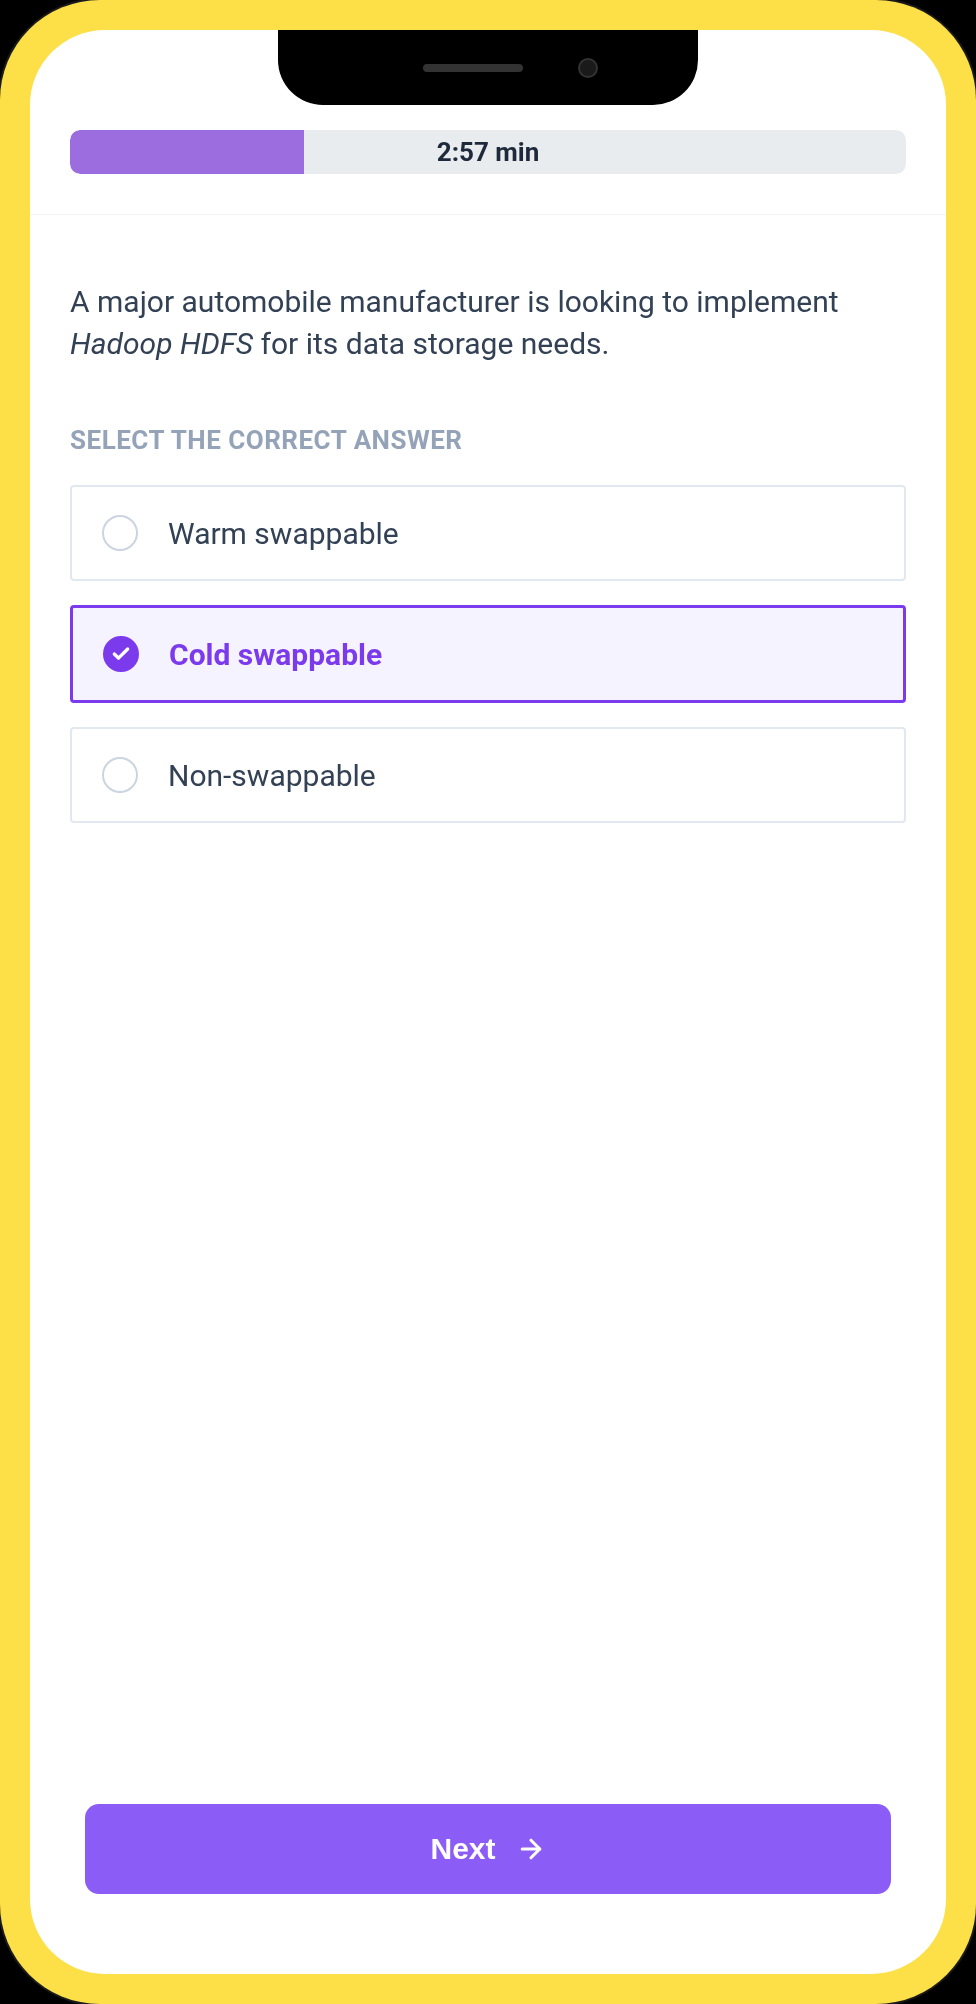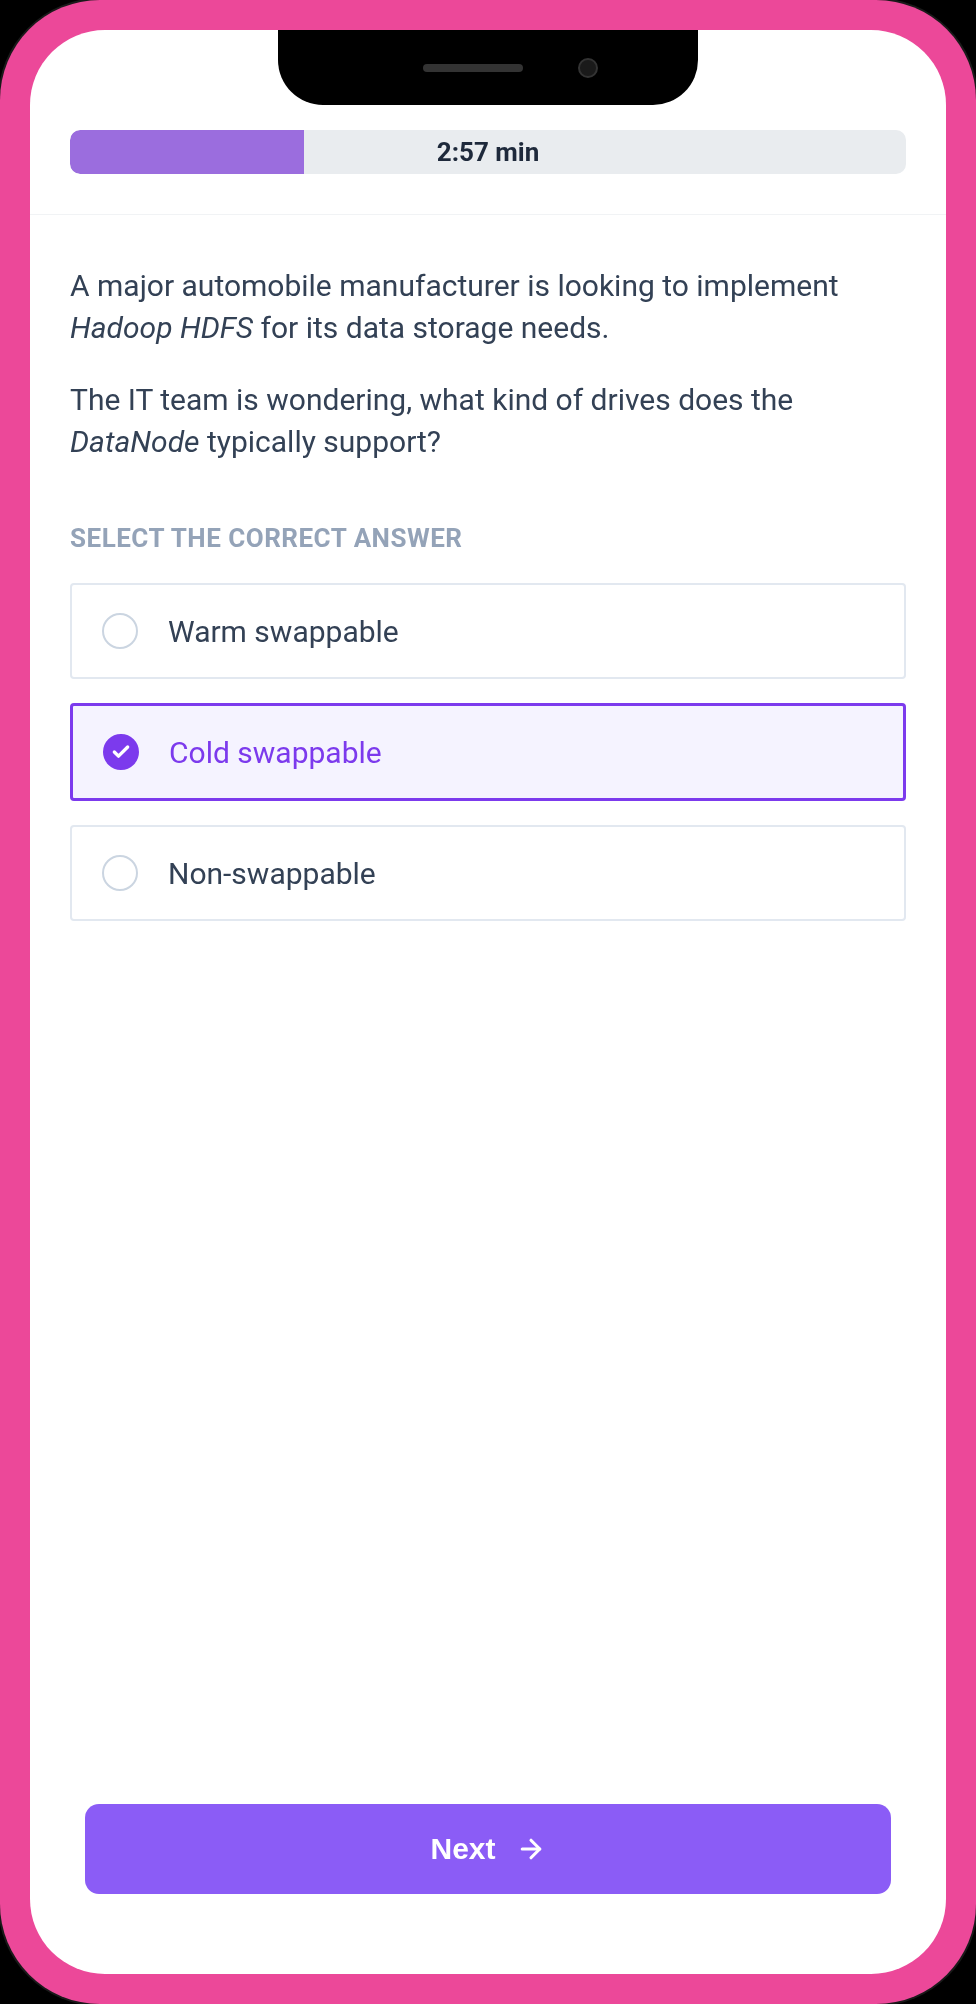--- a/index.html
+++ b/index.html
@@ -14,21 +14,21 @@
       display: flex;
       justify-content: center;
       align-items: flex-start;
       min-height: 100vh;
       padding: 0;
     }
 
     .phone-frame {
       width: 976px;
       height: 2004px;
-      background: #ec4899;
+      background: #fde047;
       border-radius: 100px;
       padding: 30px;
       position: relative;
       box-shadow: 0 0 0 2px #1a1a1a;
     }
 
     .phone-screen {
       width: 100%;
       height: 100%;
       background: #fff;
@@ -117,20 +117,21 @@
     .question-section {
       padding: 50px 40px 40px 40px;
       flex: 1;
     }
 
     .question-text {
       font-size: 30px;
       line-height: 1.4;
       color: #334155;
       margin-bottom: 30px;
+      margin-top: 16px;
     }
 
     .question-text em {
       font-style: italic;
     }
 
     .select-label {
       font-size: 26px;
       letter-spacing: 0.5px;
       color: #94a3b8;
@@ -182,20 +183,21 @@
       display: block;
     }
 
     .answer-text {
       font-size: 30px;
       color: #334155;
     }
 
     .answer-option.selected .answer-text {
       color: #7c3aed;
+      font-weight: bold;
     }
 
     .footer {
       padding: 30px 55px 80px 55px;
     }
 
     .next-button {
       width: 100%;
       padding: 28px;
       background: #8b5cf6;
@@ -229,23 +231,20 @@
       <div class="progress-section">
         <div class="progress-bar">
           <div class="progress-fill"></div>
           <span class="progress-text">2:57 min</span>
         </div>
       </div>
 
       <div class="question-section">
         <p class="question-text">
           <span>A major automobile manufacturer is looking to implement </span><em>Hadoop HDFS</em><span> for its data storage needs.</span>
-        </p>
-        <p class="question-text">
-          <span>The IT team is wondering, what kind of drives does the </span><em>DataNode</em><span> typically support?</span>
         </p>
 
         <div class="select-label">SELECT THE CORRECT ANSWER</div>
 
         <div class="answer-option">
           <div class="radio-circle">
             
           </div>
           <span class="answer-text">Warm swappable</span>
         </div>

